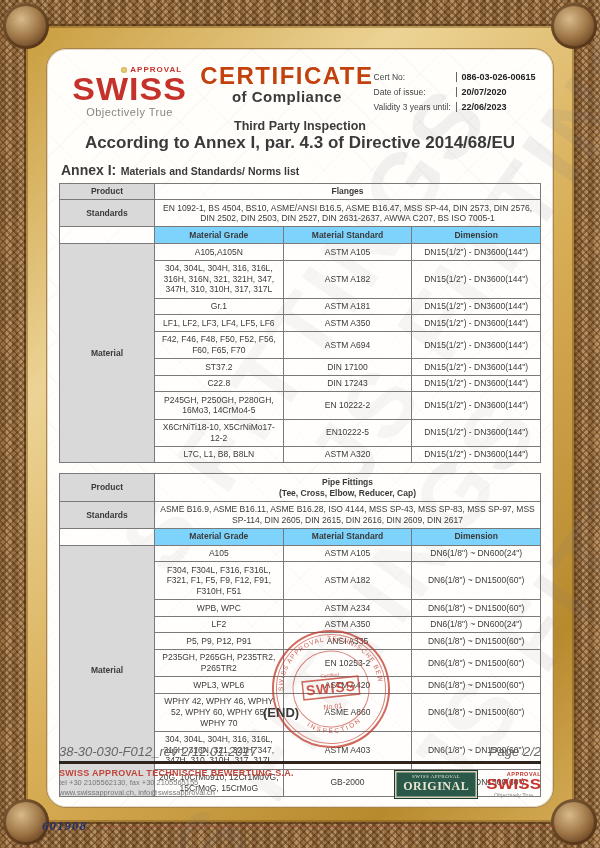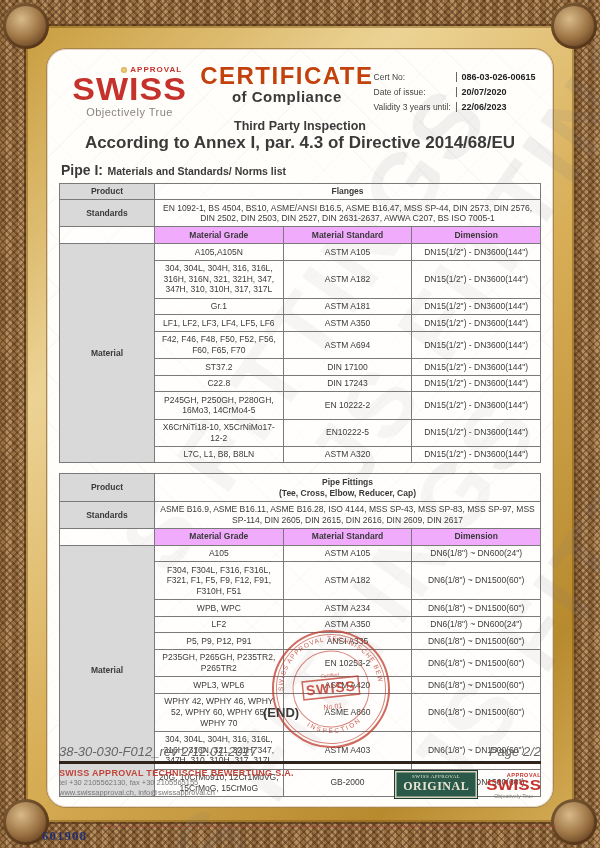--- a/index.html
+++ b/index.html
@@ -60,49 +60,49 @@
   .annex{position:relative;z-index:1;margin:8px 0 4px 2px;color:#3a3a3a;}
   .annex-prefix{font-size:14px;font-weight:bold;}
   .annex-rest{font-size:10.5px;font-weight:bold;}
 
   
   table.matrix{width:100%;border-collapse:collapse;position:relative;z-index:1;table-layout:fixed;border-radius:7px;}
   table.matrix + table.matrix{margin-top:10px;}
   .matrix td{border:1px solid #7a7a7a;font-size:8.5px;color:#3a3a3a;text-align:center;
      padding:2.5px 3px;line-height:1.25;vertical-align:middle;background:rgba(255,255,255,.35);}
   .matrix td.lbl{background:#d9d9d9;font-weight:bold;width:88px;}
-  .matrix tr.colhdr td{background:#f0abfc;font-weight:bold;}
+  .matrix tr.colhdr td{background:#7dd3fc;font-weight:bold;}
   .matrix tr.colhdr td.empty{background:rgba(255,255,255,.35);}
   .matrix td.product{font-weight:bold;}
   .col-grade{width:202px;}.col-std{width:92px;}.col-dim{width:118px;}
 
   
   .stamp{position:absolute;left:222px;top:578px;width:124px;height:124px;z-index:3;
      transform:rotate(-6deg);opacity:.88;pointer-events:none;}
   .end-marker{position:absolute;left:216px;top:656px;z-index:4;font-size:13px;font-weight:bold;color:#3a3a3a;}
 
   
   .footer{position:absolute;left:12px;right:12px;bottom:8px;z-index:2;}
   .formref-row{display:flex;justify-content:space-between;font-size:13px;color:#666;font-style:italic;margin-bottom:2px;}
   .footer-rule{height:3px;background:#2e241c;margin-bottom:4px;}
   .footer-cols{display:flex;justify-content:space-between;align-items:flex-start;}
   .company-name{font-size:9px;font-weight:bold;color:#c0453a;letter-spacing:.3px;}
   .company-line{font-size:7.5px;color:#777;line-height:1.3;}
-  .stamps{display:flex;align-items:flex-end;gap:8px;padding-top:2px;}
+  .stamps{display:flex;align-items:center;gap:8px;padding-top:2px;}
   .original-stamp{background:#2a594a;color:#e9e4d2;text-align:center;padding:3px 8px 4px;
      border:1px solid #1c3f33;box-shadow:inset 0 0 0 1.5px #d9d2ba;}
   .os-top{font-size:5px;letter-spacing:.5px;font-family:"Liberation Serif",serif;}
   .os-main{font-size:12px;font-weight:bold;font-family:"Liberation Serif",serif;letter-spacing:.5px;}
   .mini-logo{text-align:center;}
   .mini-approval{font-size:5.5px;font-weight:bold;color:#c5322c;letter-spacing:.5px;text-align:right;}
   .mini-swiss{font-size:17px;font-weight:bold;color:#c5322c;line-height:.9;transform:scaleY(.9);}
   .mini-tag{font-size:5.5px;color:#8a8480;}
 
-  .serial{position:absolute;left:42px;bottom:4px;z-index:5;font-family:"Liberation Serif",serif;
-     font-size:13px;font-weight:bold;color:#23306e;letter-spacing:1px;}
+  .serial{position:absolute;left:42px;bottom:14px;z-index:5;font-family:"Liberation Serif",serif;
+     font-size:13px;font-weight:bold;color:#23306e;letter-spacing:1px;font-style:italic;}
   .serial-line{position:absolute;left:100px;right:44px;bottom:21px;height:1px;background:rgba(170,70,70,.55);z-index:5;}
 </style>
 </head>
 <body>
 
 <div class="page">
   <div class="gold-band"></div>
   <div class="medallion med-tl"></div>
   <div class="medallion med-tr"></div>
   <div class="medallion med-bl"></div>
@@ -138,21 +138,21 @@
           <div class="ci-label">Validity 3 years until:</div>
           <div class="ci-value">22/06/2023</div>
         </div>
       </div>
     </div>
 
     <div class="subtitle1">Third Party Inspection</div>
     <div class="subtitle2">According to Annex I, par. 4.3 of Directive 2014/68/EU</div>
 
     <div class="annex">
-      <span class="annex-prefix">Pipe I:</span>
+      <span class="annex-prefix">Annex I:</span>
       <span class="annex-rest">Materials and Standards/ Norms list</span>
     </div>
 
     <table class="matrix">
       <tbody>
           <tr>
         <td class="lbl">Product</td>
         <td colspan="3" class="product">
           <div>Flanges</div>
           <div></div>

